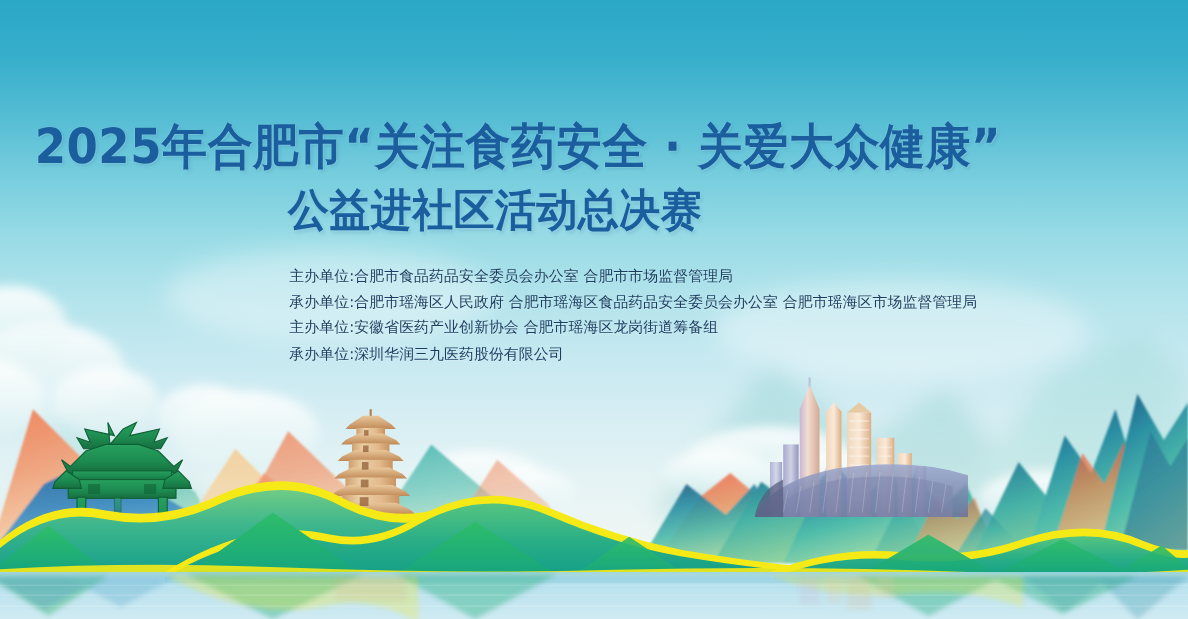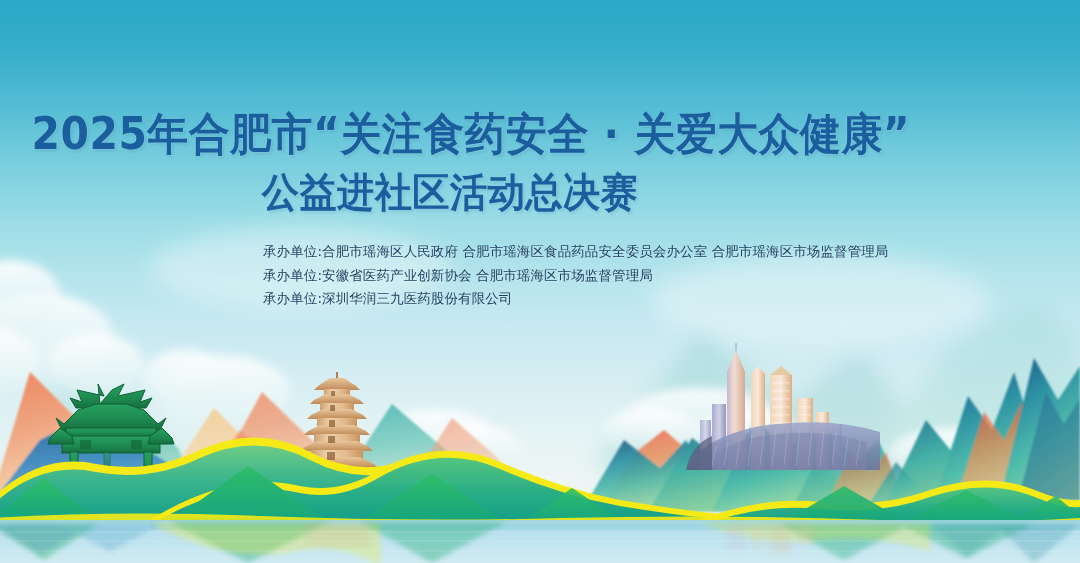--- a/index.html
+++ b/index.html
@@ -475,18 +475,19 @@
       <line x1="0" y1="551" x2="1080" y2="551"></line>
     </g>
   </svg>
 
   <div id="title-block">
     <span class="title-line" id="title-line-1">2025年合肥市“关注食药安全 · 关爱大众健康”</span>
     <span class="title-line" id="title-line-2">公益进社区活动总决赛</span>
   </div>
 
   <div id="organizers">
+    <span class="org-line">主办单位:合肥市食品药品安全委员会办公室 合肥市市场监督管理局</span>
     <span class="org-line">承办单位:合肥市瑶海区人民政府 合肥市瑶海区食品药品安全委员会办公室 合肥市瑶海区市场监督管理局</span>
-    <span class="org-line">承办单位:安徽省医药产业创新协会 合肥市瑶海区市场监督管理局</span>
+    <span class="org-line">主办单位:安徽省医药产业创新协会 合肥市瑶海区龙岗街道筹备组</span>
     <span class="org-line">承办单位:深圳华润三九医药股份有限公司</span>
   </div>
 
 </div>
 
 </body></html>

